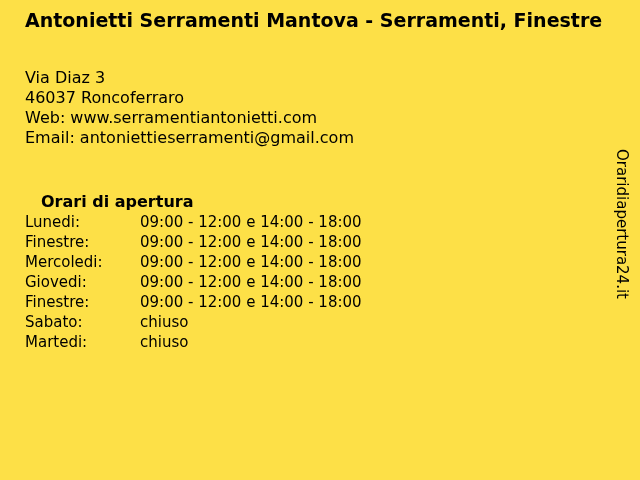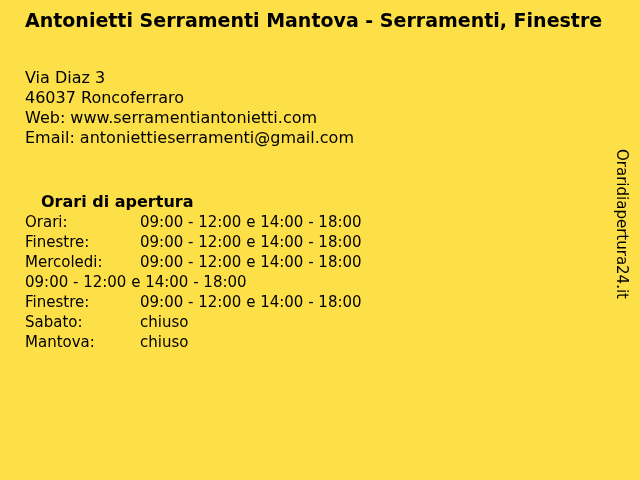--- a/index.html
+++ b/index.html
@@ -79,43 +79,44 @@
     <div>Via Diaz 3</div>
     <div>46037 Roncoferraro</div>
     <div>Web: www.serramentiantonietti.com</div>
     <div>Email: antoniettieserramenti@gmail.com</div>
   </div>
 
   <h2 class="hours-heading">Orari di apertura</h2>
 
   <div class="hours-table">
     <div class="hours-row">
-      <span class="hours-day">Orari:</span>
+      <span class="hours-day">Lunedi:</span>
       <span class="hours-time">09:00 - 12:00 e 14:00 - 18:00</span>
     </div>
     <div class="hours-row">
       <span class="hours-day">Finestre:</span>
       <span class="hours-time">09:00 - 12:00 e 14:00 - 18:00</span>
     </div>
     <div class="hours-row">
       <span class="hours-day">Mercoledi:</span>
       <span class="hours-time">09:00 - 12:00 e 14:00 - 18:00</span>
     </div>
     <div class="hours-row">
+      <span class="hours-day">Giovedi:</span>
       <span class="hours-time">09:00 - 12:00 e 14:00 - 18:00</span>
     </div>
     <div class="hours-row">
       <span class="hours-day">Finestre:</span>
       <span class="hours-time">09:00 - 12:00 e 14:00 - 18:00</span>
     </div>
     <div class="hours-row">
       <span class="hours-day">Sabato:</span>
       <span class="hours-time">chiuso</span>
     </div>
     <div class="hours-row">
-      <span class="hours-day">Mantova:</span>
+      <span class="hours-day">Martedi:</span>
       <span class="hours-time">chiuso</span>
     </div>
   </div>
 
   <div class="watermark">Oraridiapertura24.it</div>
 
 </div>
 
 </body></html>

